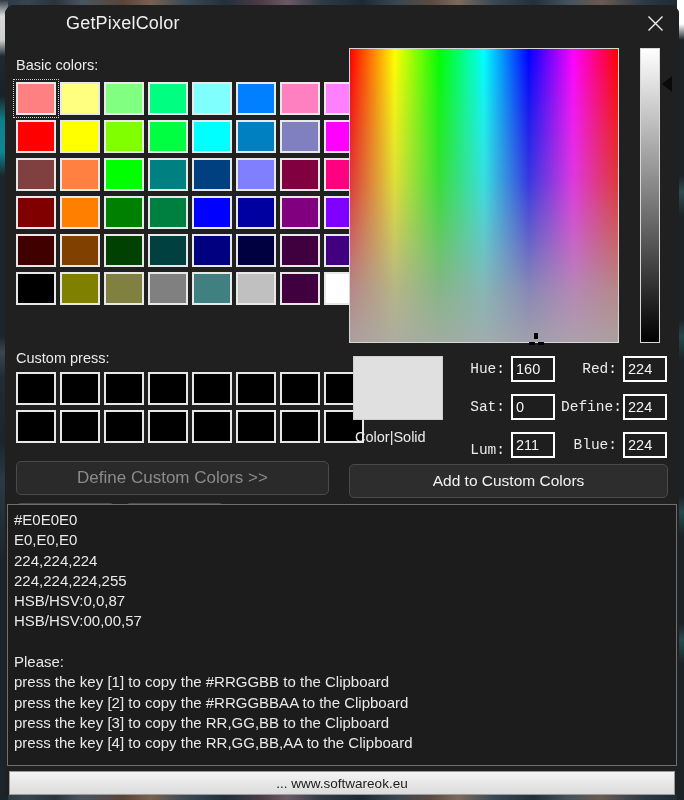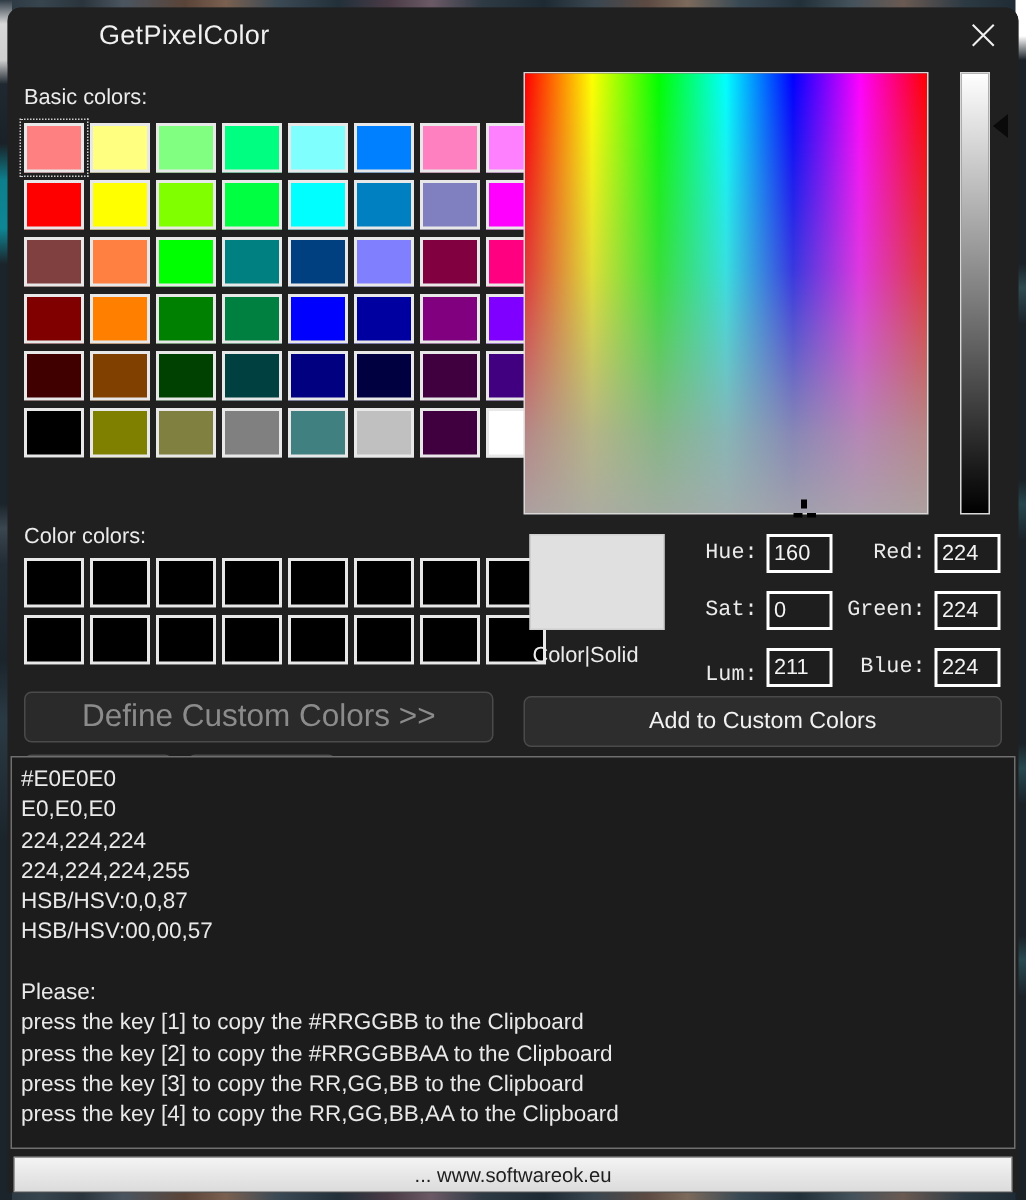--- a/index.html
+++ b/index.html
@@ -141,21 +141,21 @@
     outline-offset: 2px;
   }
 
   .flatbtn {
     position: absolute;
     box-sizing: border-box;
     background: #2d2d2d;
     border: 1px solid #4a4a4a;
     border-radius: 5px;
     color: #f2f2f2;
-    font-size: 21px;
+    font-size: 17px;
     display: flex;
     align-items: center;
     justify-content: center;
     cursor: pointer;
   }
   #btn-define {
     left: 11px; top: 418px; width: 313px; height: 34px;
     color: #8b8b8b;
     background: #2a2a2a;
   }
@@ -379,21 +379,21 @@
         <div class="swatch" style="background: rgb(0, 0, 0);"></div>
         <div class="swatch" style="background: rgb(128, 128, 0);"></div>
         <div class="swatch" style="background: rgb(128, 128, 64);"></div>
         <div class="swatch" style="background: rgb(128, 128, 128);"></div>
         <div class="swatch" style="background: rgb(64, 128, 128);"></div>
         <div class="swatch" style="background: rgb(192, 192, 192);"></div>
         <div class="swatch" style="background: rgb(64, 0, 64);"></div>
         <div class="swatch" style="background: rgb(255, 255, 255);"></div>
       </div>
 
-    <div class="section-label" id="lbl-custom">Color colors:</div>
+    <div class="section-label" id="lbl-custom">Custom press:</div>
     <div class="swatch-grid" id="custom-grid">
         <div class="swatch" style="background: rgb(0, 0, 0);"></div>
         <div class="swatch" style="background: rgb(0, 0, 0);"></div>
         <div class="swatch" style="background: rgb(0, 0, 0);"></div>
         <div class="swatch" style="background: rgb(0, 0, 0);"></div>
         <div class="swatch" style="background: rgb(0, 0, 0);"></div>
         <div class="swatch" style="background: rgb(0, 0, 0);"></div>
         <div class="swatch" style="background: rgb(0, 0, 0);"></div>
         <div class="swatch" style="background: rgb(0, 0, 0);"></div>
         <div class="swatch" style="background: rgb(0, 0, 0);"></div>
@@ -437,21 +437,21 @@
     </div>
     <div class="fieldrow" id="row-lum">
       <span class="flabel">Lum:</span>
       <input class="fieldbox" value="211" style="">
     </div>
     <div class="fieldrow" id="row-red">
       <span class="flabel">Red:</span>
       <input class="fieldbox" value="224" style="">
     </div>
     <div class="fieldrow" id="row-green">
-      <span class="flabel">Green:</span>
+      <span class="flabel">Define:</span>
       <input class="fieldbox" value="224" style="">
     </div>
     <div class="fieldrow" id="row-blue">
       <span class="flabel">Blue:</span>
       <input class="fieldbox" value="224" style="">
     </div>
 
   </div>
 
   <div id="output-area">#E0E0E0

